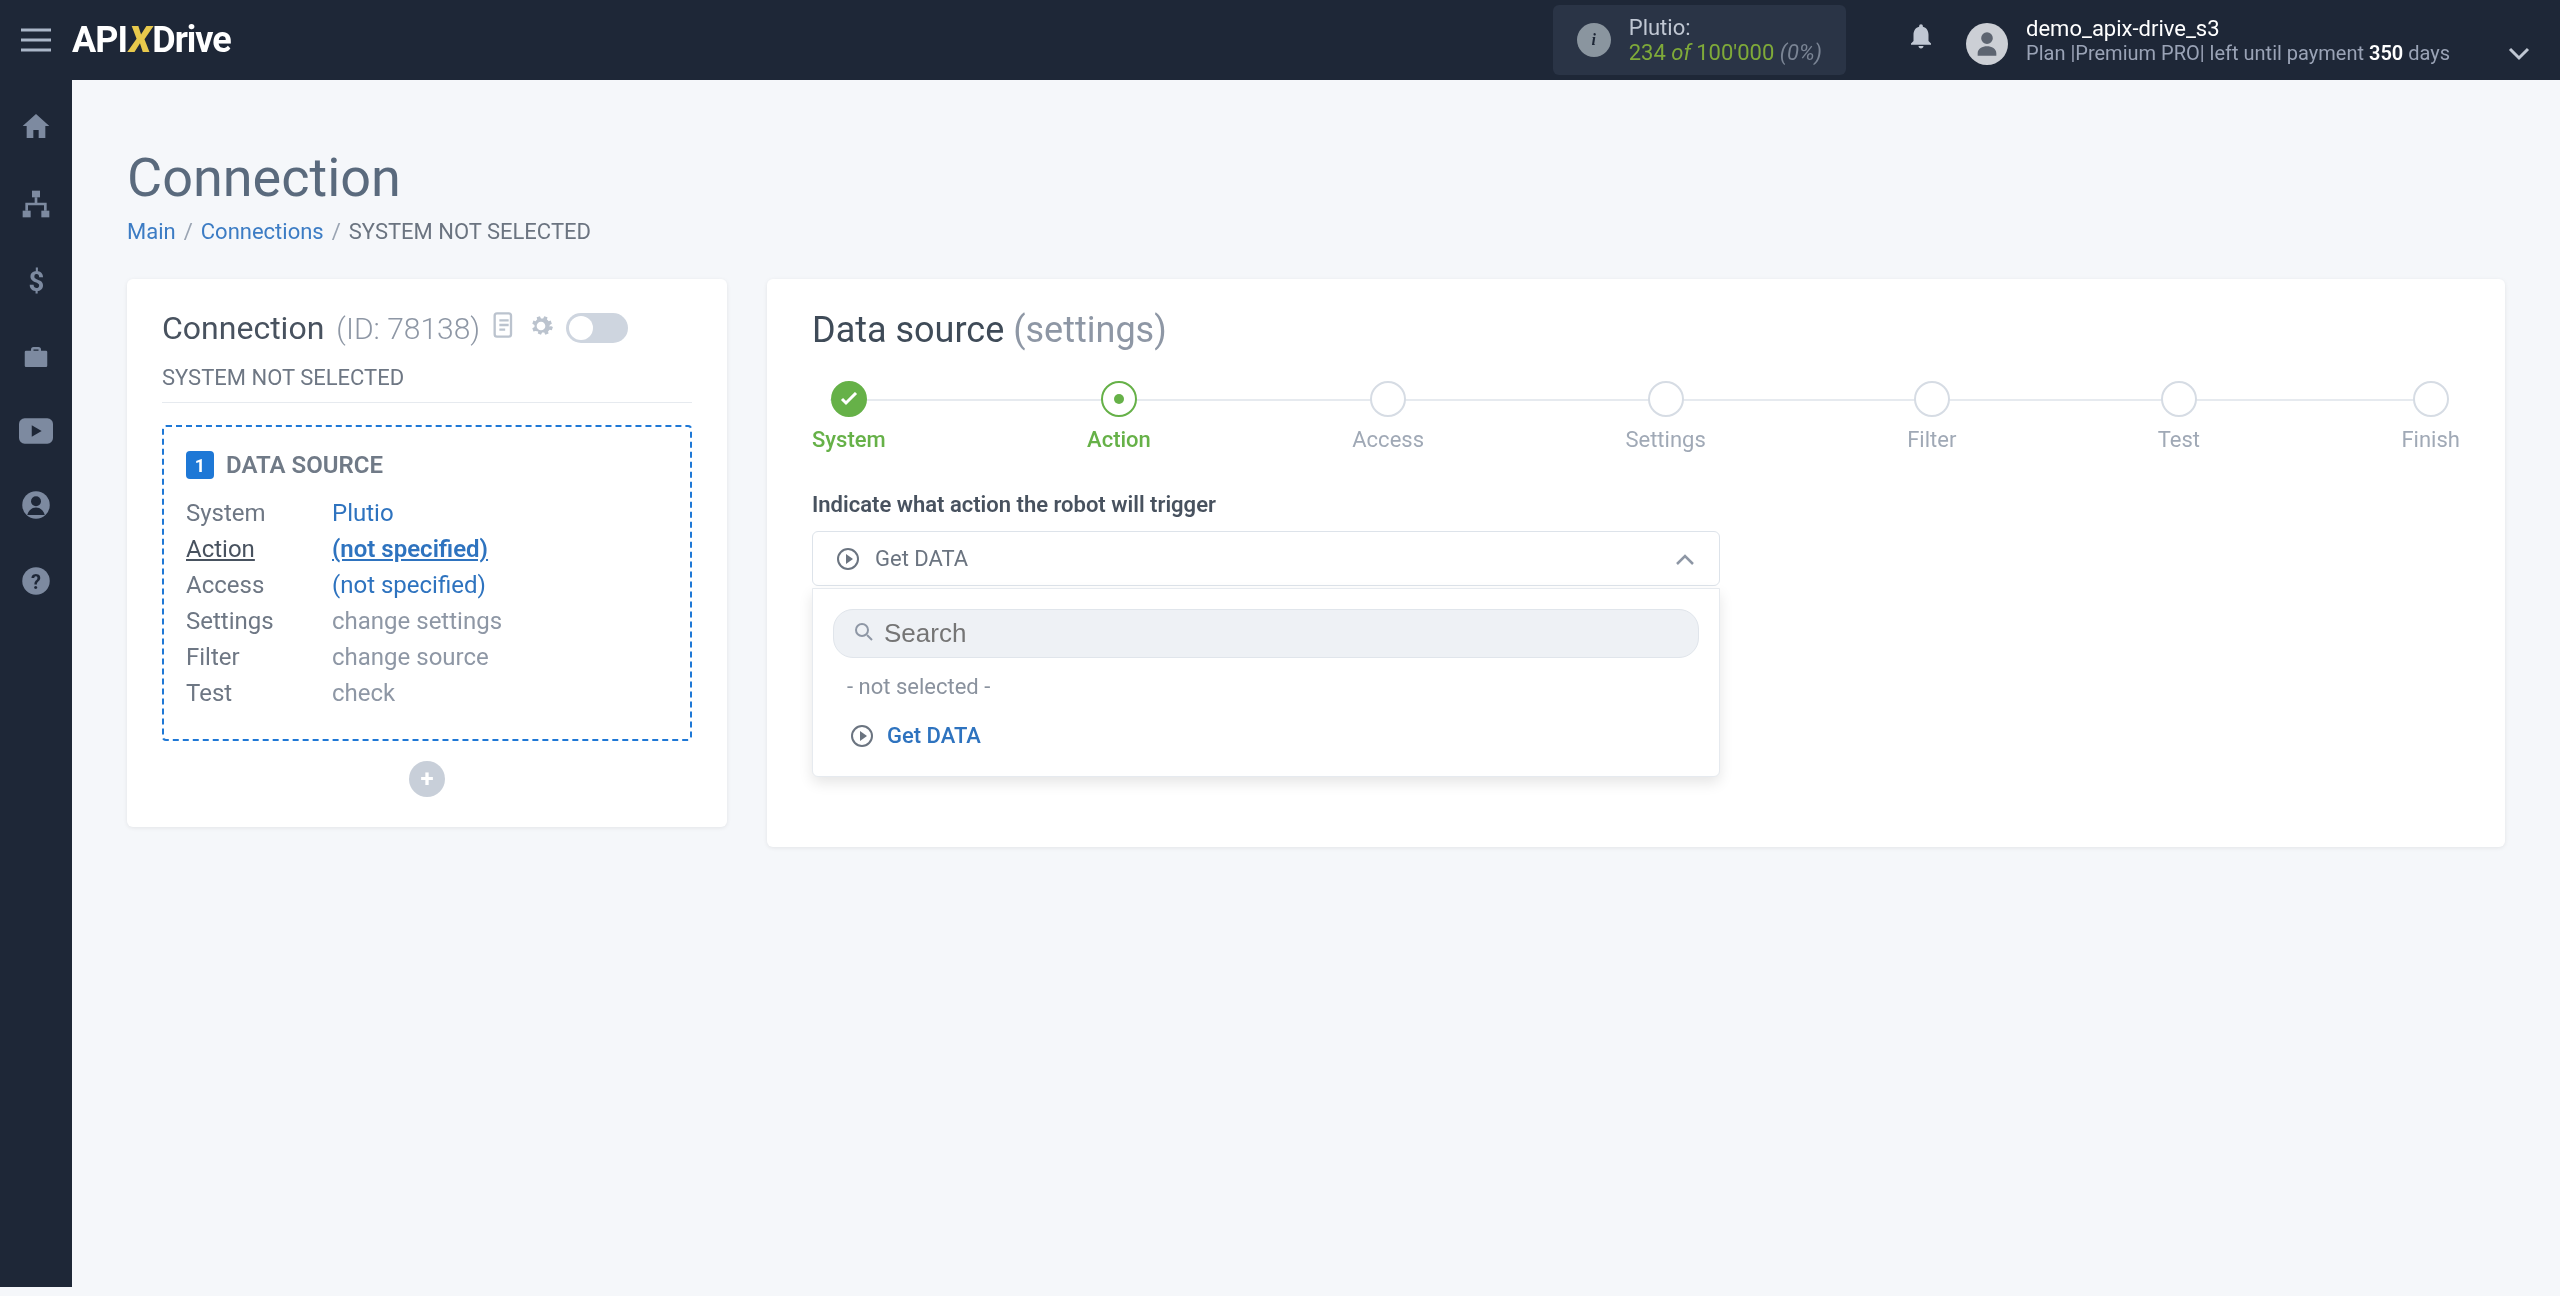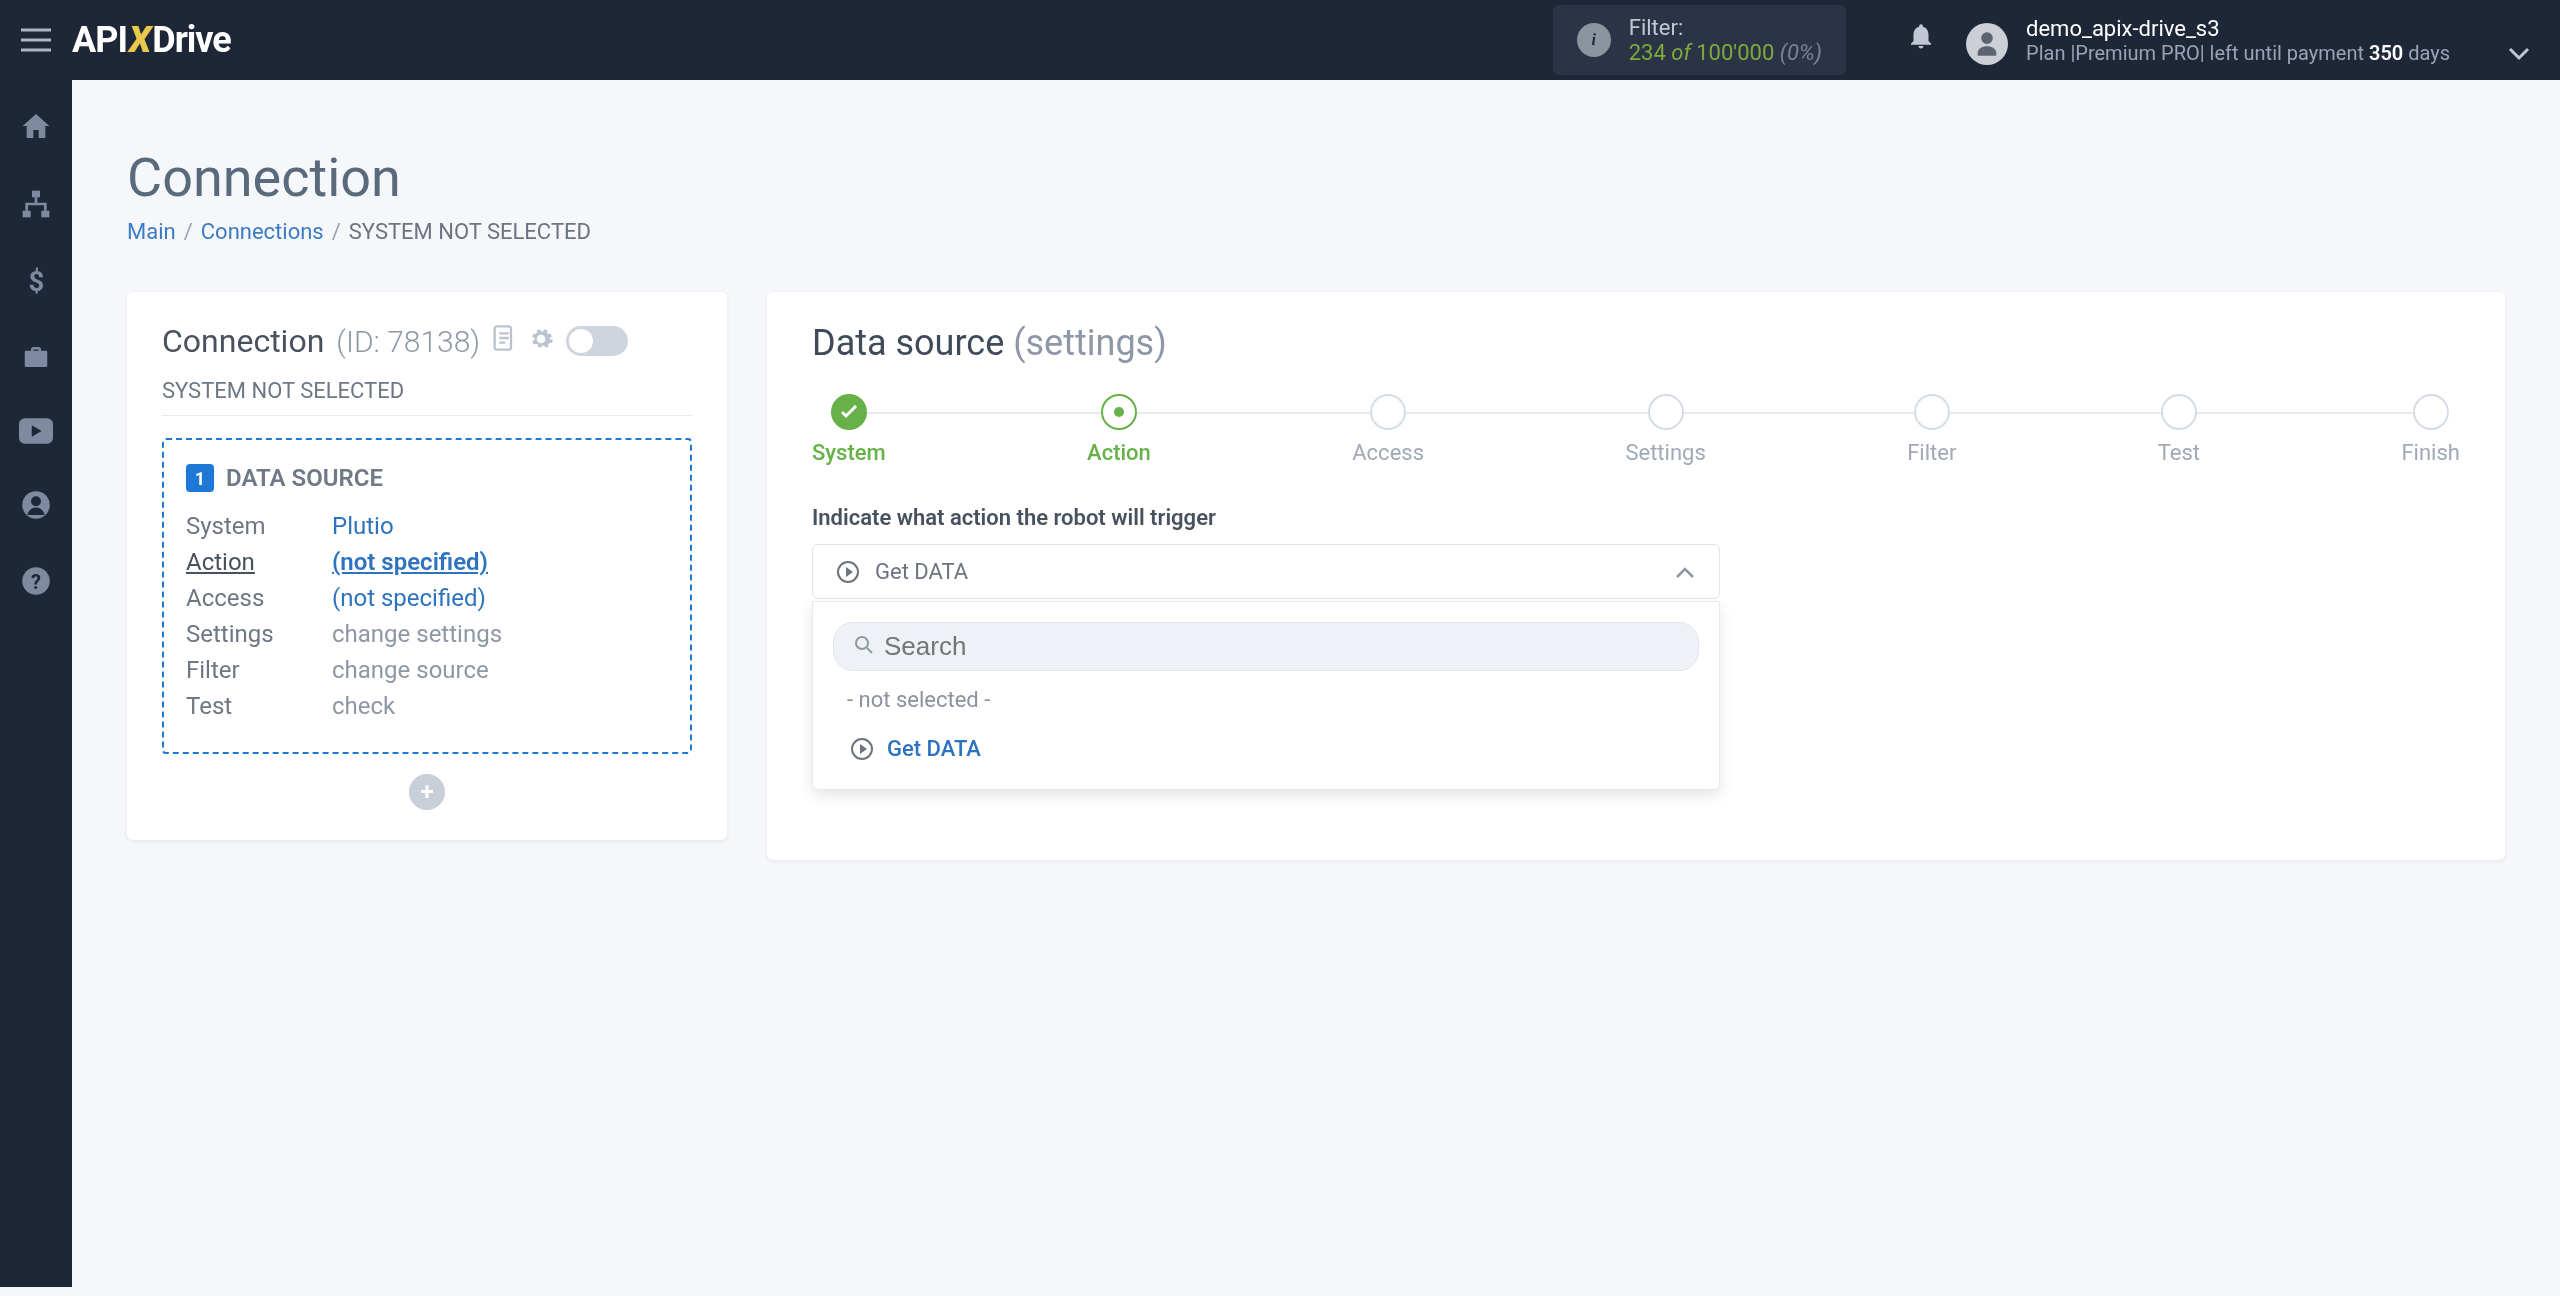--- a/index.html
+++ b/index.html
@@ -29,21 +29,21 @@
     .user-text .plan .days { color: #fff; font-weight: 600; }
     .chev { color: #c0c7d3; margin-left: 40px; }
     
     
     .shell { display: flex; height: calc(100% - 89px); }
     .sidebar { width: 72px; background: #1e2737; display: flex; flex-direction: column; align-items: center; padding-top: 30px; gap: 42px; }
     .sb-item { color: #7d8aa0; cursor: pointer; }
     .main { flex: 1; padding: 66px 55px; overflow: auto; }
     
     .page-title { font-size: 54px; color: #5a6a7d; font-weight: 400; margin-bottom: 10px; }
-    .breadcrumb { font-size: 22px; color: #999; margin-bottom: 48px; }
+    .breadcrumb { font-size: 22px; color: #999; margin-bottom: 35px; }
     .breadcrumb a { color: #3c7cc4; text-decoration: none; }
     .breadcrumb .sep { color: #9aa4b2; margin: 0 8px; }
     .breadcrumb .cur { color: #6b7480; }
     
     .columns { display: flex; gap: 40px; align-items: flex-start; }
     
     
     .panel { background: #fff; border-radius: 6px; box-shadow: 0 1px 4px rgba(0,0,0,0.08); }
     .left-panel { width: 600px; padding: 30px 35px; }
     .conn-head { display: flex; align-items: center; gap: 12px; font-size: 32px; color: #48525f; margin-bottom: 18px; }
@@ -106,21 +106,21 @@
   </div>
   <div class="logo">
       <span class="api">API</span>
       <span class="xicon">X</span>
       <span class="drive">Drive</span>
     </div>
   <div class="spacer"></div>
   <div class="actions-info">
     <div class="info-icon">i</div>
     <div class="actions-text">
-      <div class="line1">Filter:</div>
+      <div class="line1">Plutio:</div>
       <div class="line2"><span class="count">234</span><span class="of"> of </span><span class="max">100'000</span><span class="pct"> (0%)</span></div>
     </div>
   </div>
   <div class="bell">
     <svg width="30" height="34" viewBox="0 0 24 24" fill="currentColor">
         <path d="M12 22c1.1 0 2-.9 2-2h-4c0 1.1.9 2 2 2zm6-6V11c0-3.07-1.63-5.64-4.5-6.32V4a1.5 1.5 0 10-3 0v.68C7.64 5.36 6 7.92 6 11v5l-2 2v1h16v-1l-2-2z"></path>
       </svg>
   </div>
   <div class="user-block">
     <div class="avatar">

